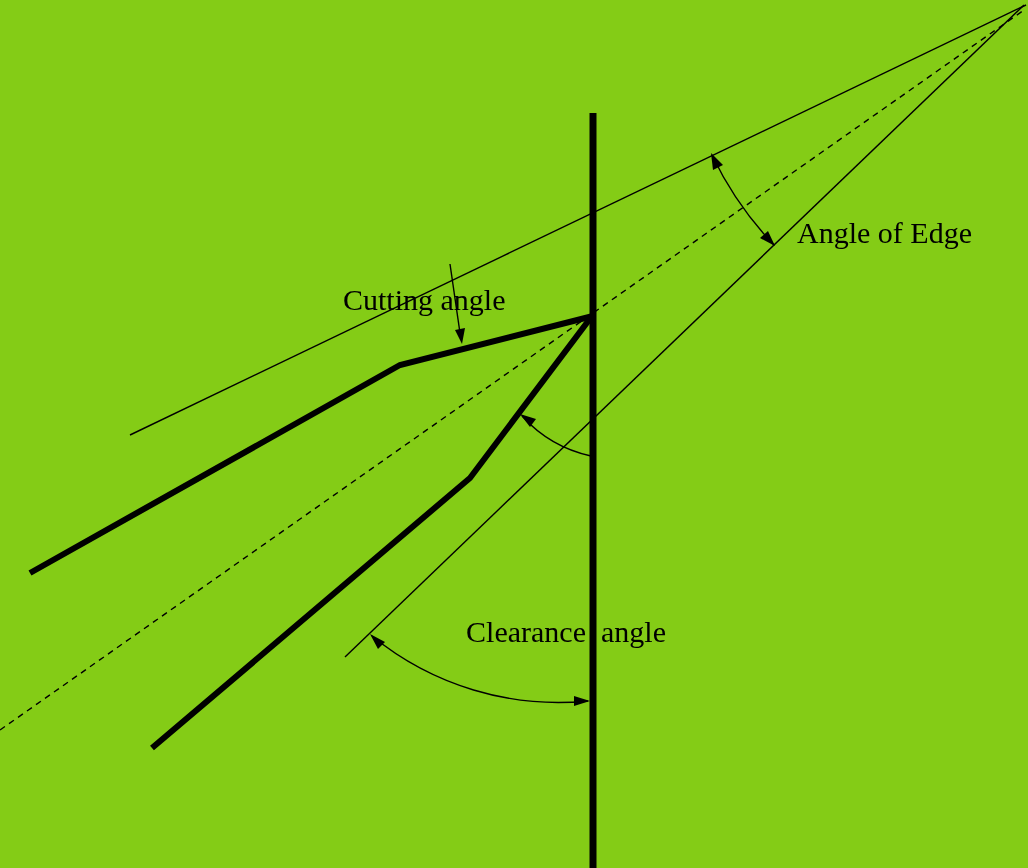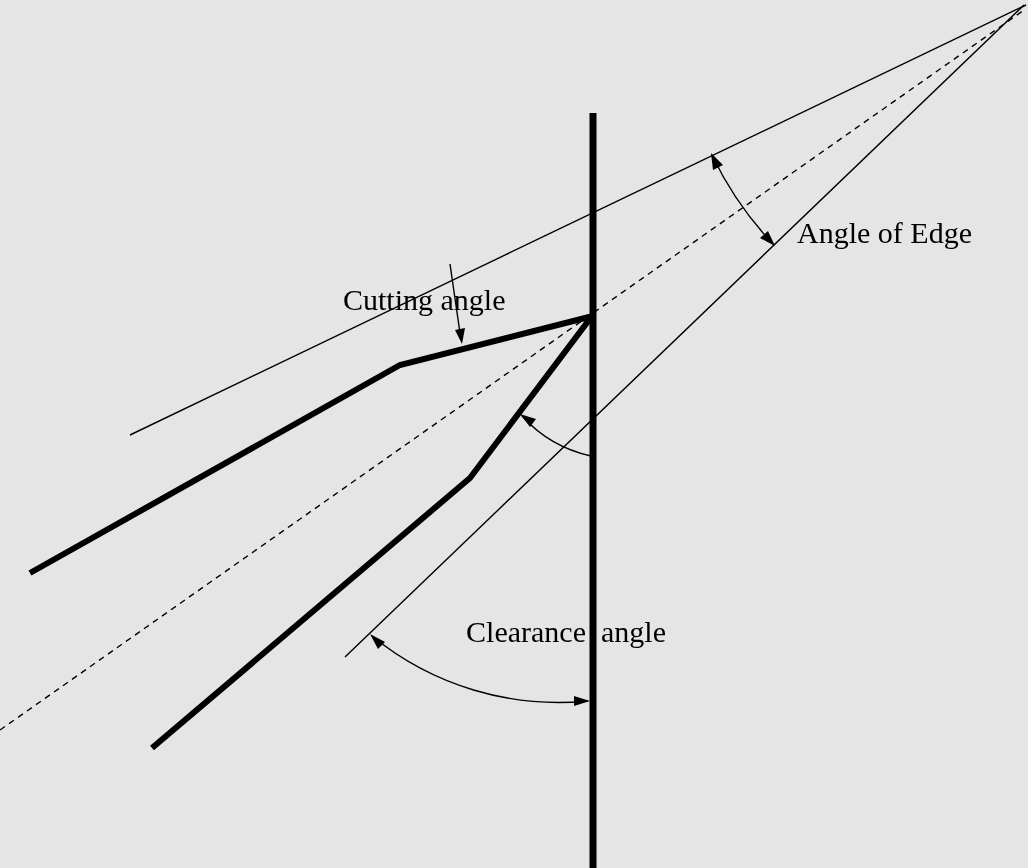--- a/index.html
+++ b/index.html
@@ -4,21 +4,21 @@
 <style>
   html, body {
     margin: 0;
     padding: 0;
     background: #ffffff;
   }
   .stage {
     position: relative;
     width: 1028px;
     height: 868px;
-    background: #e5e5e5;
+    background: #84cc16;
     overflow: hidden;
     font-family: "Liberation Serif", serif;
   }
   svg text {
     font-family: "Liberation Serif", serif;
     font-size: 30px;
     fill: #000000;
   }
 </style>
 </head>

